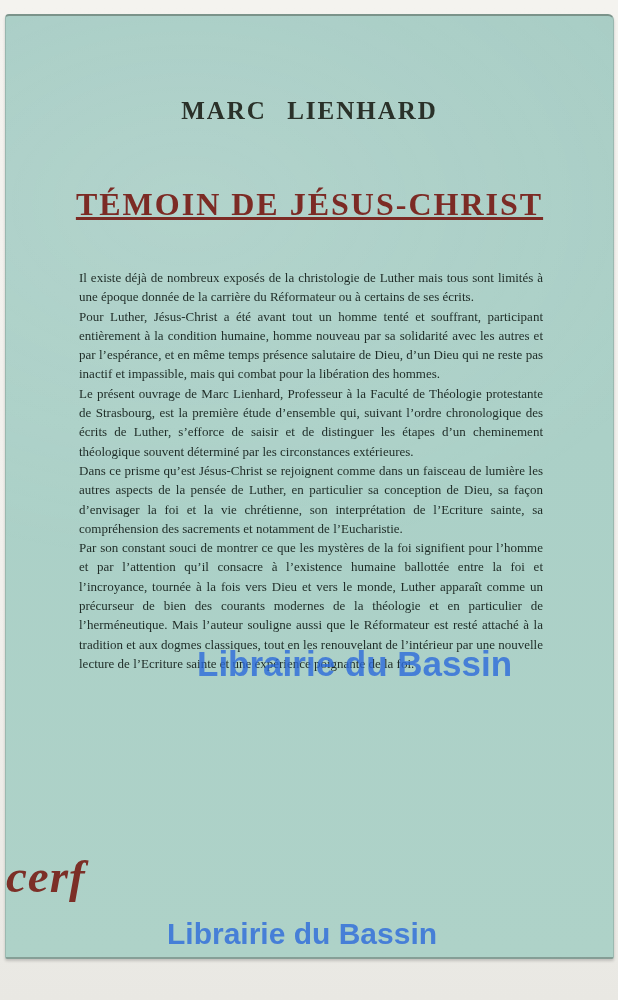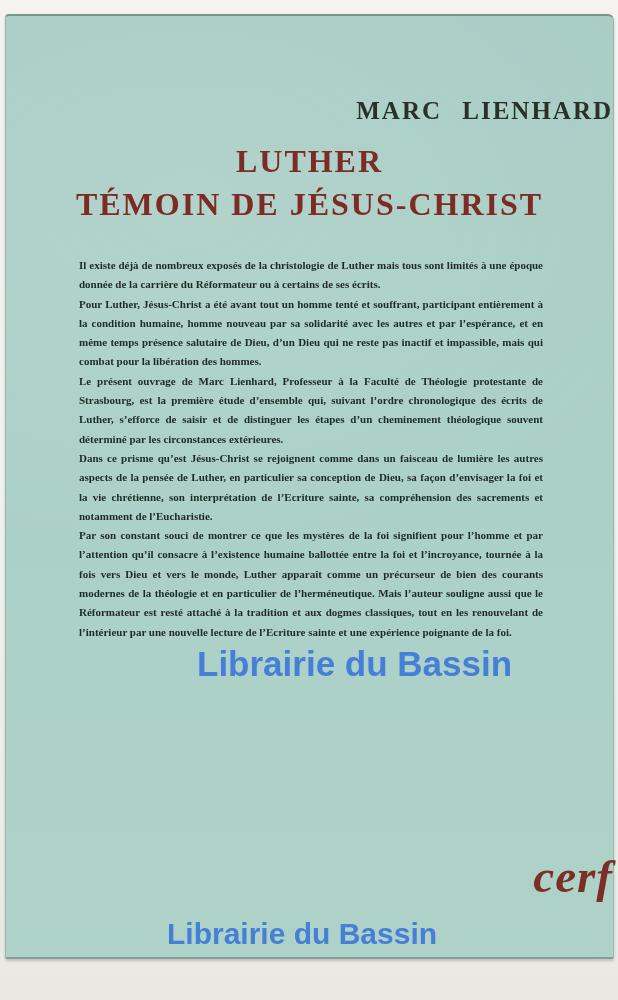--- a/index.html
+++ b/index.html
@@ -20,45 +20,45 @@
       linear-gradient(180deg,#a8cdc5 0%,#abd0c7 45%,#aed2c8 100%);
     border-top:2px solid rgba(82,96,88,0.55);
     border-bottom:2px solid rgba(90,100,92,0.45);
     border-left:1px solid rgba(120,140,130,0.35);
     border-right:1px solid rgba(120,140,130,0.35);
     border-radius:4px 6px 2px 2px;
     box-shadow:0 2px 3px rgba(0,0,0,0.18);
   }
   .author{
     position:absolute;left:0;top:81px;width:100%;
-    text-align:right;
+    text-align:center;
     font-size:25px;font-weight:bold;
     letter-spacing:2px;word-spacing:12px;
     color:#2a3129;
   }
   .title-line{
     position:absolute;left:0;width:100%;
     text-align:center;
     font-size:32px;font-weight:bold;
     letter-spacing:2px;
     color:#7c2b25;
   }
   .title-line.l1{top:127px;}
-  .title-line.l2{top:170px;}
+  .title-line.l2{top:170px;text-decoration:underline;}
   .body-text{
-    position:absolute;left:73px;top:240px;width:464px;
-    font-size:11px;font-weight:bold;
+    position:absolute;left:73px;top:252px;width:464px;
+    font-size:13px;font-weight:normal;
     line-height:19.3px;
     color:#1e2b26;
     text-align:justify;
   }
   .body-text p{margin:0;padding:0;}
   .publisher{
     position:absolute;left:0;top:833px;width:100%;
-    text-align:right;
+    text-align:left;
     font-size:47px;font-weight:bold;font-style:italic;
     color:#7c2f27;
     letter-spacing:1px;
   }
   .watermark{
     position:absolute;
     font-family:"Liberation Sans", sans-serif;
     font-weight:bold;
     color:rgba(41,104,219,0.78);
     white-space:nowrap;
@@ -70,21 +70,20 @@
 </style>
 </head>
 <body>
 
 <div class="photo">
 
   <div class="cover">
 
     <div class="author">MARC LIENHARD</div>
 
-    <div class="title-line l1">LUTHER</div>
 
     <div class="title-line l2">TÉMOIN DE JÉSUS-CHRIST</div>
 
     <div class="body-text">
       <p>Il existe déjà de nombreux exposés de la christologie de Luther mais tous sont limités à une époque donnée de la carrière du Réformateur ou à certains de ses écrits.</p>
       <p>Pour Luther, Jésus-Christ a été avant tout un homme tenté et souffrant, participant entièrement à la condition humaine, homme nouveau par sa solidarité avec les autres et par l’espérance, et en même temps présence salutaire de Dieu, d’un Dieu qui ne reste pas inactif et impassible, mais qui combat pour la libération des hommes.</p>
       <p>Le présent ouvrage de Marc Lienhard, Professeur à la Faculté de Théologie protestante de Strasbourg, est la première étude d’ensemble qui, suivant l’ordre chronologique des écrits de Luther, s’efforce de saisir et de distinguer les étapes d’un cheminement théologique souvent déterminé par les circonstances extérieures.</p>
       <p>Dans ce prisme qu’est Jésus-Christ se rejoignent comme dans un faisceau de lumière les autres aspects de la pensée de Luther, en particulier sa conception de Dieu, sa façon d’envisager la foi et la vie chrétienne, son interprétation de l’Ecriture sainte, sa compréhension des sacrements et notamment de l’Eucharistie.</p>
       <p>Par son constant souci de montrer ce que les mystères de la foi signifient pour l’homme et par l’attention qu’il consacre à l’existence humaine ballottée entre la foi et l’incroyance, tournée à la fois vers Dieu et vers le monde, Luther apparaît comme un précurseur de bien des courants modernes de la théologie et en particulier de l’herméneutique. Mais l’auteur souligne aussi que le Réformateur est resté attaché à la tradition et aux dogmes classiques, tout en les renouvelant de l’intérieur par une nouvelle lecture de l’Ecriture sainte et une expérience poignante de la foi.</p>
     </div>

